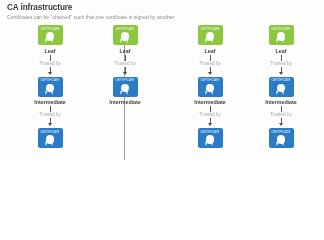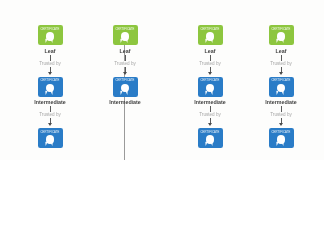--- a/index.html
+++ b/index.html
@@ -171,20 +171,24 @@
     color: #a6a6a6;
     line-height: 6px;
     white-space: nowrap;
   }
 </style>
 </head>
 <body>
 
 <div class="slide">
 
+  <div class="header">
+    <div class="slide-title">CA infrastructure</div>
+    <div class="slide-subtitle">Certificates can be "chained" such that one certificate is signed by another</div>
+  </div>
 
   <div class="divider"></div>
 
   <div class="chains">
       <div class="chain" style="left: 50px;">
         <div class="cert green">
           <span class="cert-word">CERTIFICATE</span>
           <span class="seal"></span>
           <span class="ribbon-l"></span>
           <span class="ribbon-r"></span>

